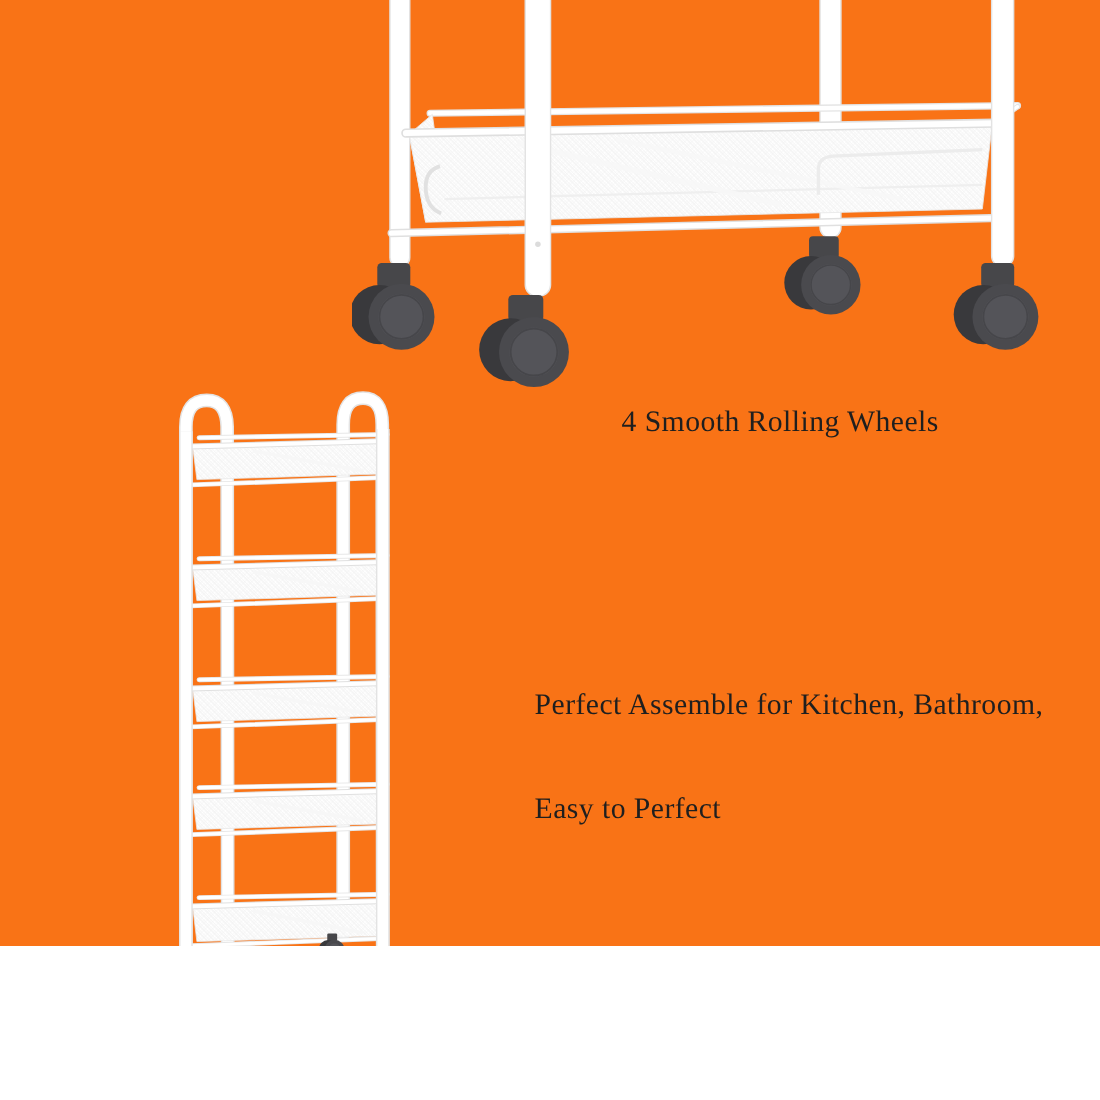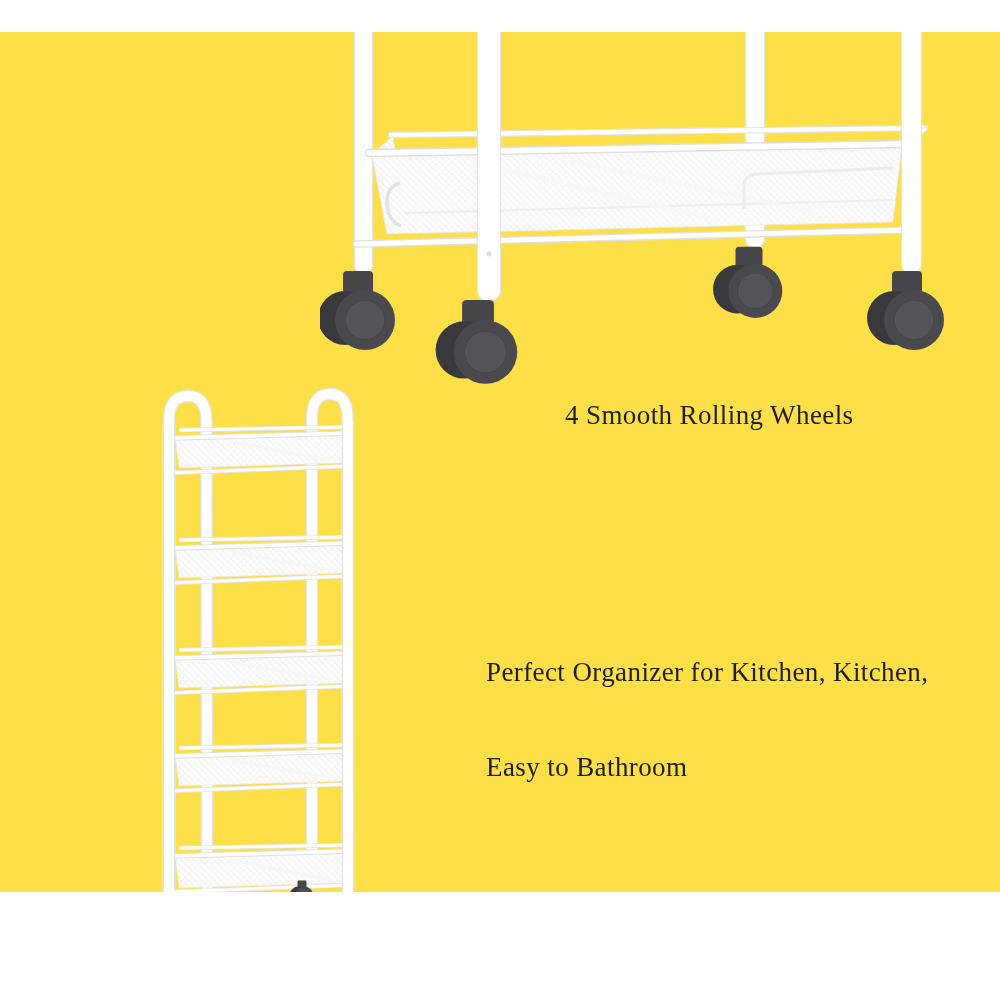--- a/index.html
+++ b/index.html
@@ -1,22 +1,21 @@
 <!DOCTYPE html>
 <html><head>
 <meta charset="utf-8">
 <style>
   html,body{margin:0;padding:0;background:#ffffff;}
   .canvas{
     position:relative;
     width:1000px;height:860px;
-    background:#fde047;
+    background:#f97316;
     overflow:hidden;
     font-family:"Liberation Serif","DejaVu Serif",serif;
-    margin-top:32px;
   }
   .photo{position:absolute;}
   .photo svg{display:block;}
   .caption{
     position:absolute;
     color:#1f1f1f;
     font-size:27px;
     letter-spacing:0.4px;
     white-space:nowrap;
   }
@@ -178,18 +177,18 @@
       <use href="#caster" transform="translate(165,878) scale(0.34)"></use>
       <use href="#caster" transform="translate(209,893) scale(0.36)"></use>
       <use href="#caster" transform="translate(302,863) scale(0.30)"></use>
       <use href="#caster" transform="translate(350,877) scale(0.34)"></use>
     </svg>
   </div>
 
   <div class="caption caption-wheels">4 Smooth Rolling Wheels</div>
 
   <div class="caption caption-organizer">
-    <span>Perfect Organizer for Kitchen, Kitchen,</span><br>
+    <span>Perfect Assemble for Kitchen, Bathroom,</span><br>
   </div>
 
-  <div class="caption caption-assemble">Easy to Bathroom</div>
+  <div class="caption caption-assemble">Easy to Perfect</div>
 
 </div>
 
 </body></html>

